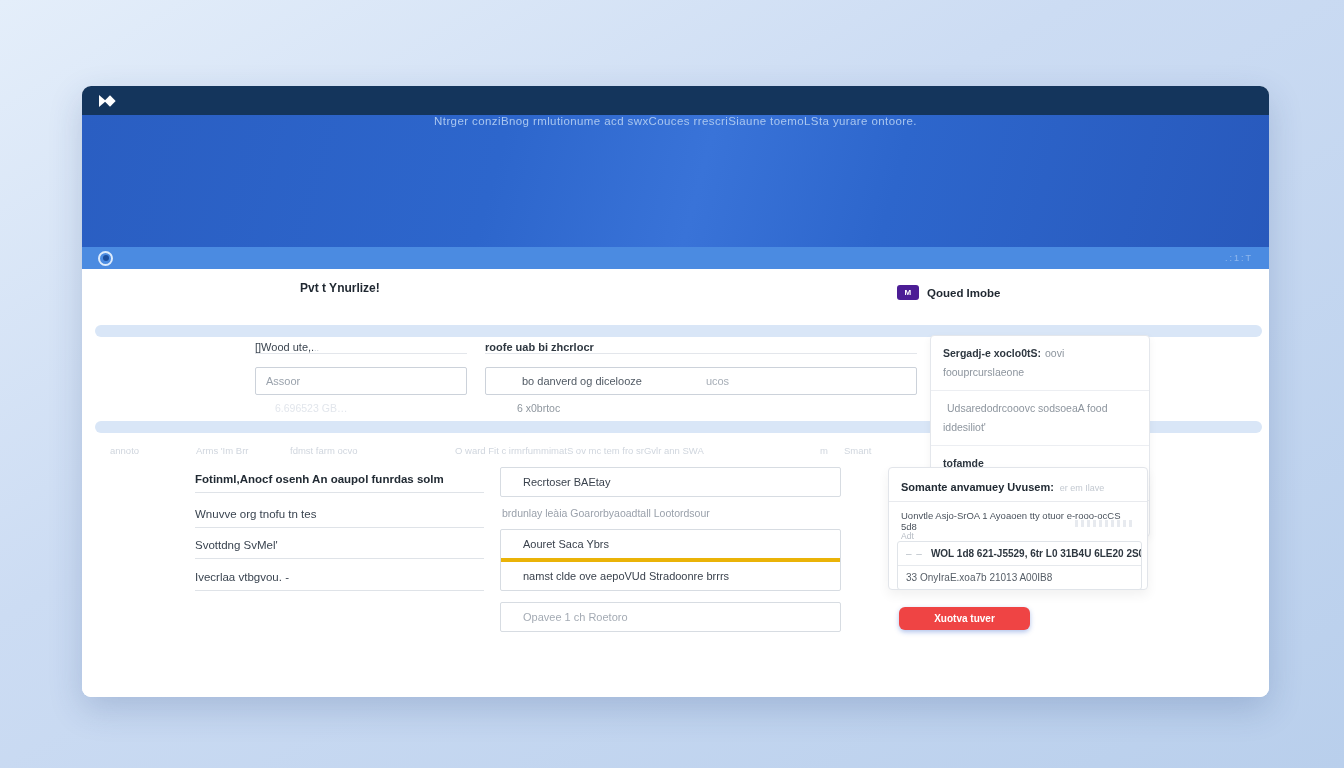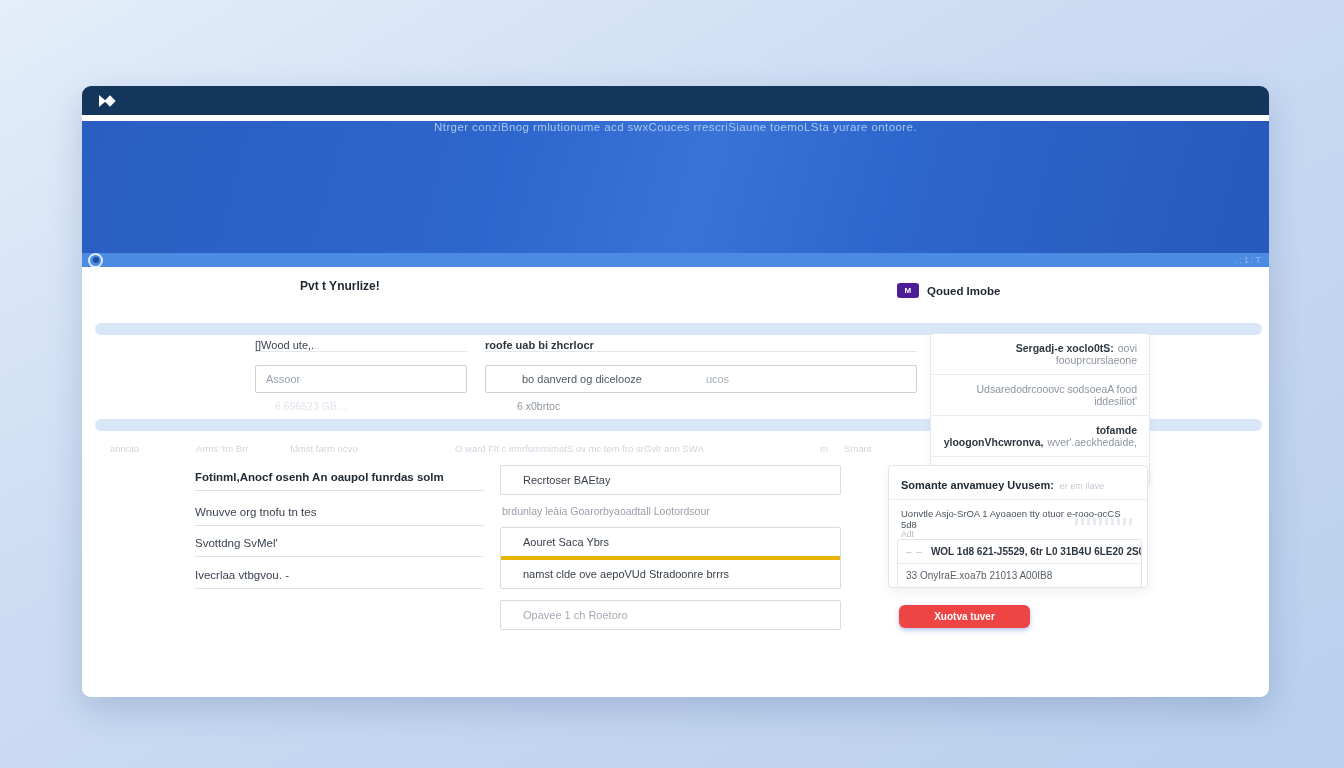--- a/index.html
+++ b/index.html
@@ -14,25 +14,25 @@
     box-shadow:0 12px 34px rgba(30,60,120,.20);
   }
   
   .topbar{height:29px;background:#14355c;display:flex;align-items:center;padding:0 14px;}
   
   .banner{
     height:132px;text-align:center;color:#fff;
     background:linear-gradient(105deg,#2a5ec2 0%,#2d66cc 35%,#3973d8 52%,#2d66cc 68%,#2859bc 100%);
   }
   .banner .title{margin:0;padding-top:37px;font-size:34px;font-weight:bold;letter-spacing:.5px;}
-  .banner .subtitle{margin:6px 0 0;font-size:11.5px;color:#a9c6ef;letter-spacing:.4px;}
+  .banner .subtitle{margin:0 0 0;font-size:11.5px;color:#a9c6ef;letter-spacing:.4px;}
   
   .strip{
-    height:14px;background:#4b8be1;display:flex;align-items:center;
-    justify-content:space-between;padding:0 6px;box-sizing:border-box;
+    height:22px;background:#4b8be1;display:flex;align-items:center;
+    justify-content:space-between;padding:0 16px;box-sizing:border-box;
   }
   .ring{width:11px;height:11px;border:2px solid #dcebfc;border-radius:50%;position:relative;}
   .ring::after{content:"";position:absolute;left:2.5px;top:2.5px;width:6px;height:6px;border-radius:50%;background:#1d4f9e;}
   .strip-dots{color:rgba(255,255,255,.38);font-size:9px;letter-spacing:2px;}
   
   .content{position:relative;height:496px;background:#fff;}
   .abs{position:absolute;}
   .intro-head{left:218px;top:12px;font-size:12px;font-weight:bold;color:#1f2730;}
   .intro-body{left:218px;top:29px;font-size:12px;color:#2b3440;}
   .badge{left:815px;top:16px;display:flex;align-items:center;gap:8px;}
@@ -51,21 +51,21 @@
   .upl-left-box input{border:none;outline:none;width:100%;height:100%;padding:0 10px;
     font-size:11px;font-family:"Liberation Sans",sans-serif;color:#3a424d;background:transparent;}
   .upl-left-box input::placeholder{color:#9aa2ac;}
   .upl-mid-box{left:403px;top:98px;width:432px;padding-left:36px;gap:64px;}
   .val-note{color:#a7aeb7;}
   .hint{font-size:10.5px;}
   .hint-left{left:193px;top:133px;color:#e2e6ec;}
   .hint-mid{left:435px;top:133px;color:#8f979f;}
   .minicard{left:848px;top:66px;width:218px;background:#fff;border:1px solid #e4e7ec;
     border-radius:4px;z-index:2;box-shadow:0 3px 8px rgba(0,0,0,.05);}
-  .mrow{padding:8px 12px;font-size:10.5px;border-bottom:1px solid #eceef2;line-height:12px;text-align:right;}
+  .mrow{padding:8px 12px;font-size:10.5px;border-bottom:1px solid #eceef2;line-height:19px;}
   .mrow:last-child{border-bottom:none;}
   .mrow .strong{font-weight:bold;color:#2e3740;margin-right:4px;}
   .mrow .rest{color:#8d959e;}
   .ghost{top:176px;font-size:9.5px;color:#d0d6de;white-space:nowrap;z-index:1;}
   
   .lrow{left:113px;width:289px;font-size:11.5px;color:#3a4450;border-bottom:1px solid #dfe3e8;padding-bottom:7px;}
   .lrow.b{font-weight:bold;color:#222b34;}
   .fbox{left:418px;width:341px;border:1px solid #d7dce2;border-radius:2px;background:#fff;box-sizing:border-box;}
   .fbox .ftx{font-size:11px;color:#3a424d;padding:8px 0 8px 22px;}
   .fbox .ftx.ph{color:#a4abb4;}

